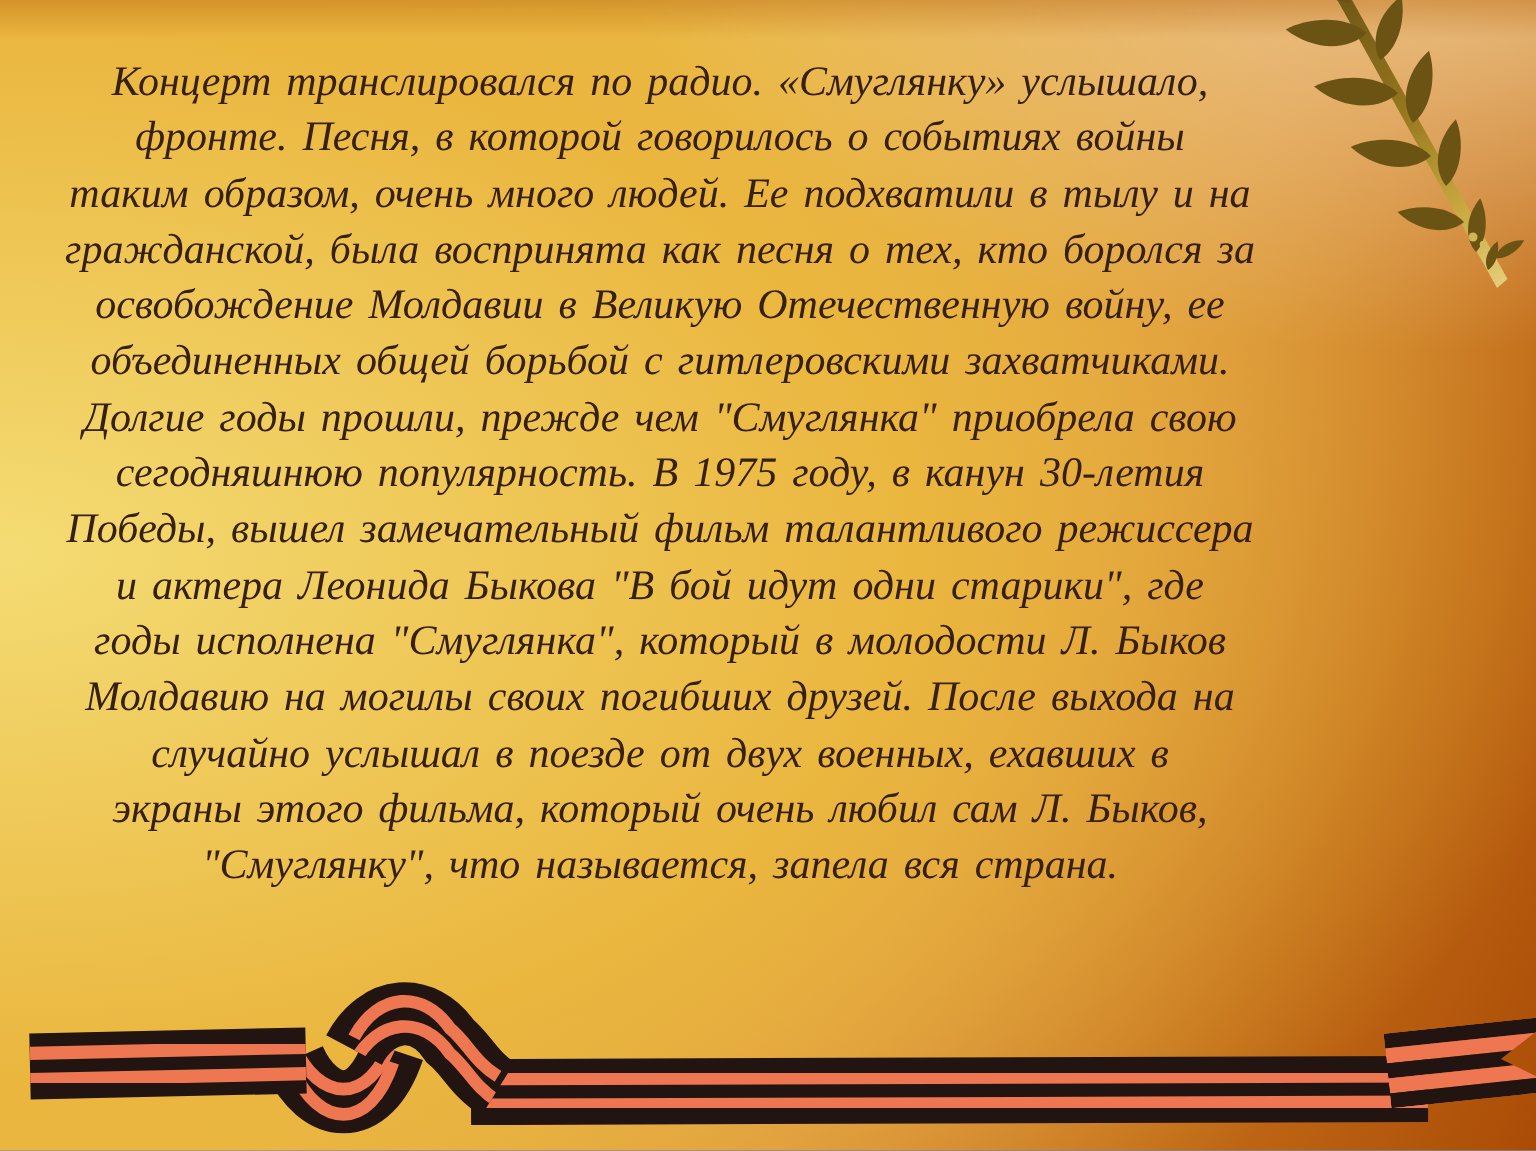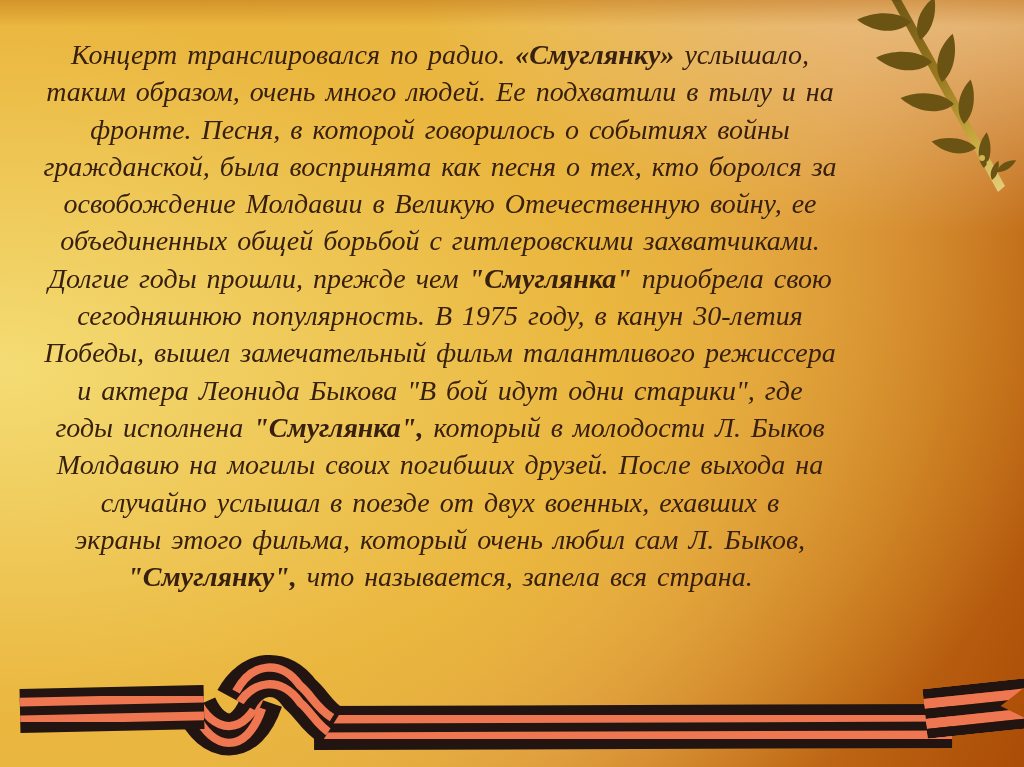--- a/index.html
+++ b/index.html
@@ -21,21 +21,21 @@
     font-style:italic;
     font-size:28px;
     word-spacing:3px;
     text-align:center;
   }
   .line{
     height:37.3px;
     line-height:37.3px;
     white-space:nowrap;
   }
-  .seg.bold{font-weight:bold;text-align:center;}
+  .seg.bold{font-weight:normal;text-align:center;}
   .laurel{
     position:absolute;top:0;right:0;
     width:210px;height:205px;
     overflow:visible;
   }
   .ribbon{
     position:absolute;left:0;top:0;
     width:1024px;height:767px;
     pointer-events:none;
   }
@@ -72,22 +72,22 @@
       <use href="#leaf" transform="translate(86,2) rotate(-120) scale(1.0)"></use>
       <use href="#leaf" transform="translate(183,172) rotate(-20) scale(0.5)"></use>
       <use href="#leaf" transform="translate(178,180) rotate(-60) scale(0.45)"></use>
       <circle cx="168" cy="158" r="3"></circle>
       <circle cx="175" cy="163" r="2.5"></circle>
     </g>
   </svg>
 
   <div class="text-block">
       <div class="line"><span class="seg">Концерт транслировался по радио. </span><span class="seg bold">«Смуглянку»</span><span class="seg"> услышало,</span></div>
+      <div class="line"><span class="seg">фронте. Песня, в которой говорилось о событиях войны</span></div>
       <div class="line"><span class="seg">таким образом, очень много людей. Ее подхватили в тылу и на</span></div>
-      <div class="line"><span class="seg">фронте. Песня, в которой говорилось о событиях войны</span></div>
       <div class="line"><span class="seg">гражданской, была воспринята как песня о тех, кто боролся за</span></div>
       <div class="line"><span class="seg">освобождение Молдавии в Великую Отечественную войну, ее</span></div>
       <div class="line"><span class="seg">объединенных общей борьбой с гитлеровскими захватчиками.</span></div>
       <div class="line"><span class="seg">Долгие годы прошли, прежде чем </span><span class="seg bold">"Смуглянка"</span><span class="seg"> приобрела свою</span></div>
       <div class="line"><span class="seg">сегодняшнюю популярность. В 1975 году, в канун 30-летия</span></div>
       <div class="line"><span class="seg">Победы, вышел замечательный фильм талантливого режиссера</span></div>
       <div class="line"><span class="seg">и актера Леонида Быкова "В бой идут одни старики", где</span></div>
       <div class="line"><span class="seg">годы исполнена </span><span class="seg bold">"Смуглянка",</span><span class="seg"> который в молодости Л. Быков</span></div>
       <div class="line"><span class="seg">Молдавию на могилы своих погибших друзей. После выхода на</span></div>
       <div class="line"><span class="seg">случайно услышал в поезде от двух военных, ехавших в</span></div>

